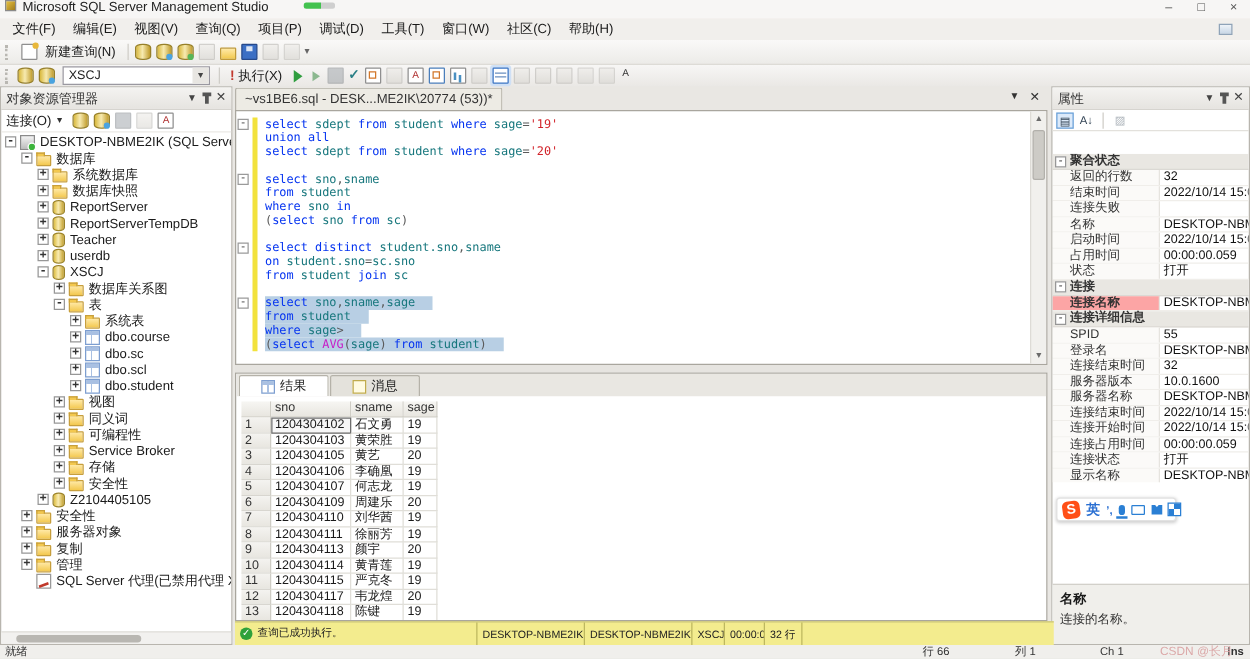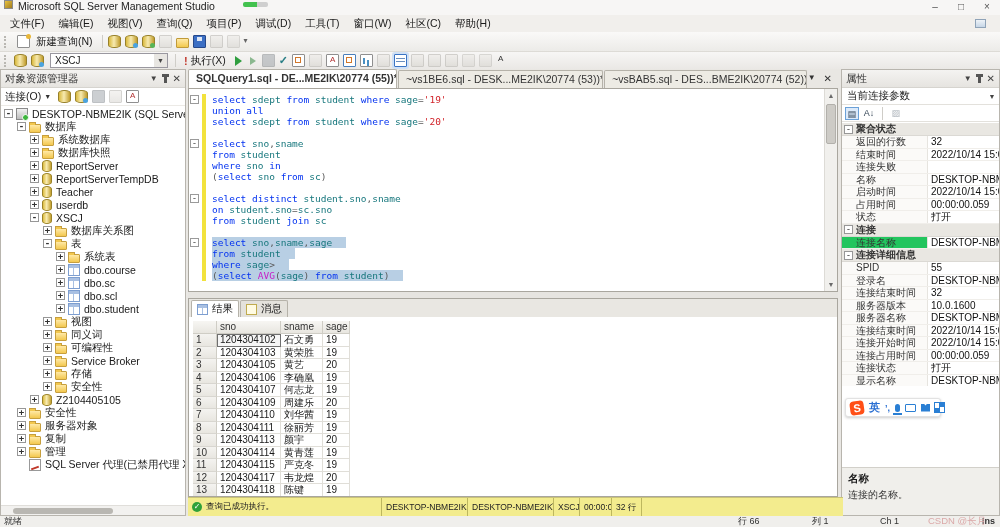--- a/index.html
+++ b/index.html
@@ -98,21 +98,21 @@
   .line-text.sel{background:#b8cfe4;padding-right:14px;}
   .tok-kw{color:#0433f0;}.tok-id{color:#17777d;}.tok-op{color:#5a5a5a;}.tok-str{color:#d2232a;}.tok-fn{color:#c71fc7;}
   .vscroll{position:absolute;right:0;top:0;width:13px;bottom:0;background:#f1f0ed;border-left:1px solid #dddbd6;}
   .vs-arrow{height:13px;text-align:center;font-size:7px;color:#6a6a6a;line-height:13px;}
   .vs-thumb{position:absolute;left:1px;right:1px;top:15px;height:40px;background:#cdcbc6;border:1px solid #b2b0ab;border-radius:2px;}
   .vs-bottom{position:absolute;bottom:0;left:0;right:0;}
   .splitter{position:absolute;left:188px;top:292px;width:650px;height:6px;background:#e6e4e0;}
   
   .results{position:absolute;left:188px;top:298px;width:650px;height:199px;background:#fff;border:1px solid #a9a69e;overflow:hidden;}
   .res-tabs{height:18px;background:#e9e7e2;display:flex;align-items:flex-end;padding-left:2px;gap:1px;}
-  .res-tab{display:flex;align-items:center;gap:4px;height:17px;padding:0 5px;font-size:10.5px;border:1px solid #b5b2a9;border-bottom:none;border-radius:2px 2px 0 0;background:#e4e2dc;}
+  .res-tab{display:flex;align-items:center;gap:4px;height:17px;padding:0 17px;font-size:10.5px;border:1px solid #b5b2a9;border-bottom:none;border-radius:2px 2px 0 0;background:#e4e2dc;}
   .res-tab.active{background:#fff;}
   .rt-grid{width:11px;height:11px;background:#fff;border:1px solid #7d9ed0;background-image:linear-gradient(#a9c0e2 0 3px,transparent 3px),linear-gradient(90deg,transparent 0 4px,#a9c0e2 4px 5px,transparent 5px);}
   .rt-msg{width:11px;height:11px;background:#fffbe2;border:1px solid #c0ab4e;}
   .rgrid{position:absolute;left:4px;top:22px;right:4px;bottom:0;overflow:hidden;font-size:10px;}
   .g-row{display:flex;height:12.5px;line-height:12px;}
   .g-row.header{height:13px;}
   .g-cell{border-right:1px solid #e0ded8;border-bottom:1px solid #e0ded8;padding:0 3px;overflow:hidden;white-space:nowrap;}
   .g-head{background:linear-gradient(#f7f6f3,#e8e6e0);border-right:1px solid #cfcdc5;border-bottom:1px solid #cfcdc5;padding:0 3px;color:#333;}
   .g-num{background:linear-gradient(#f4f3f0,#e8e6e0);border-right:1px solid #cfcdc5;border-bottom:1px solid #d8d6d0;color:#333;padding:0 3px;}
   .c0{width:24px;flex:none;}.c1{width:64px;flex:none;}.c2{width:42px;flex:none;}.c3{width:27px;flex:none;}
@@ -123,21 +123,21 @@
   .prop-toolbar{height:17px;border-bottom:1px solid #e3e1dc;display:flex;align-items:center;padding-left:3px;gap:3px;}
   .pt-ico{width:14px;height:13px;font-size:9px;line-height:13px;text-align:center;color:#345;}
   .pt-ico.sel{border:1px solid #6ba1d8;background:#dceafa;}
   .pt-ico.dis{opacity:.4;}
   .pgrid{position:absolute;left:0;top:53px;right:0;height:263px;overflow:hidden;font-size:10px;}
   .pg-head{height:13px;line-height:12px;background:#e9e7e2;border-bottom:1px solid #dbd9d4;font-weight:bold;color:#333;display:flex;align-items:center;padding-left:2px;gap:3px;}
   .pg-fold{width:9px;height:9px;border:1px solid #979797;background:#fff;font:9px/7px "DejaVu Sans Mono",monospace;text-align:center;color:#333;flex:none;}
   .pg-row{display:flex;height:12.5px;line-height:12px;border-bottom:1px solid #f0eeea;}
   .pg-name{width:86px;flex:none;padding-left:14px;border-right:1px solid #e6e4df;color:#333;overflow:hidden;white-space:nowrap;background:#fbfaf8;}
   .pg-val{flex:1;padding-left:3px;overflow:hidden;white-space:nowrap;color:#111;}
-  .pg-row.selrow .pg-name{background:#22c55e;font-weight:normal;}
+  .pg-row.selrow .pg-name{background:#fca5a5;font-weight:bold;}
   .prop-desc{position:absolute;left:0;right:0;bottom:0;height:48px;background:#f0efeb;border-top:1px solid #d2d0ca;padding:4px 6px;}
   .prop-desc .t{font-weight:bold;font-size:10.5px;}
   .prop-desc .d{font-size:10px;color:#333;margin-top:2px;}
   
   .sogou{position:absolute;left:845px;top:398px;width:96px;height:19px;display:flex;align-items:center;gap:5px;background:#fff;border:1px solid #e2e2e2;border-radius:3px;padding:0 4px;box-shadow:0 1px 3px rgba(0,0,0,.2);}
   .sg-logo{width:14px;height:14px;background:#ff4f17;border-radius:4px;color:#fff;font-weight:bold;font-size:11px;line-height:14px;text-align:center;flex:none;transform:rotate(-8deg);}
   .sg-lang{color:#2a6fd2;font-weight:bold;font-size:11px;}
   .sg-comma{color:#2a6fd2;font-size:9px;font-weight:bold;}
   .sg-mic{width:5px;height:8px;background:#2a7fd4;border-radius:3px;position:relative;flex:none;}
   .sg-mic:after{content:"";position:absolute;left:-2px;bottom:-3px;width:9px;height:2px;background:#2a7fd4;}
@@ -406,23 +406,21 @@
         <span class="ti ti-agent"></span>
         <span class="tree-label">SQL Server 代理(已禁用代理 XP)</span>
       </div>
     </div>
   <div class="oe-hscroll">
       <div class="oe-thumb"></div>
     </div>
 </div>
 
 <div class="tabstrip">
-  <div class="tab active">SQLQuery1.sql - DE...ME2IK\20774 (55))*</div>
     <div class="tab">~vs1BE6.sql - DESK...ME2IK\20774 (53))*</div>
-    <div class="tab">~vsBAB5.sql - DES...BME2IK\20774 (52))</div>
     <span class="ts-btns" style="order:99;">
     <span class="ts-caret">▼</span>
     <span class="ts-close">✕</span>
   </span>
 </div>
 
 <div class="editor">
   <div class="change-track"></div>
   <div class="code">
       <div class="code-line"><span class="fold-box">-</span><span class="line-text"><span class="tok-kw">select </span><span class="tok-id">sdept </span><span class="tok-kw">from </span><span class="tok-id">student </span><span class="tok-kw">where </span><span class="tok-id">sage</span><span class="tok-op">=</span><span class="tok-str">'19'</span></span></div>
@@ -555,24 +553,20 @@
 
 <div class="panel props">
   <div class="panel-header">
     <span>属性</span>
     <span class="ph-btns">
       <span class="ph-caret">▼</span>
       <span class="pin-icon"></span>
       <span class="ph-close">✕</span>
     </span>
   </div>
-  <div class="prop-combo">
-    <span>当前连接参数</span>
-    <span class="arrow">▼</span>
-  </div>
   <div class="prop-toolbar">
     <span class="pt-ico sel">▤</span>
     <span class="pt-ico">A↓</span>
     <span class="sep"></span>
     <span class="pt-ico dis">▨</span>
   </div>
   <div class="pgrid">
       <div class="pg-head">
         <span class="pg-fold">-</span>
         <span>聚合状态</span>

